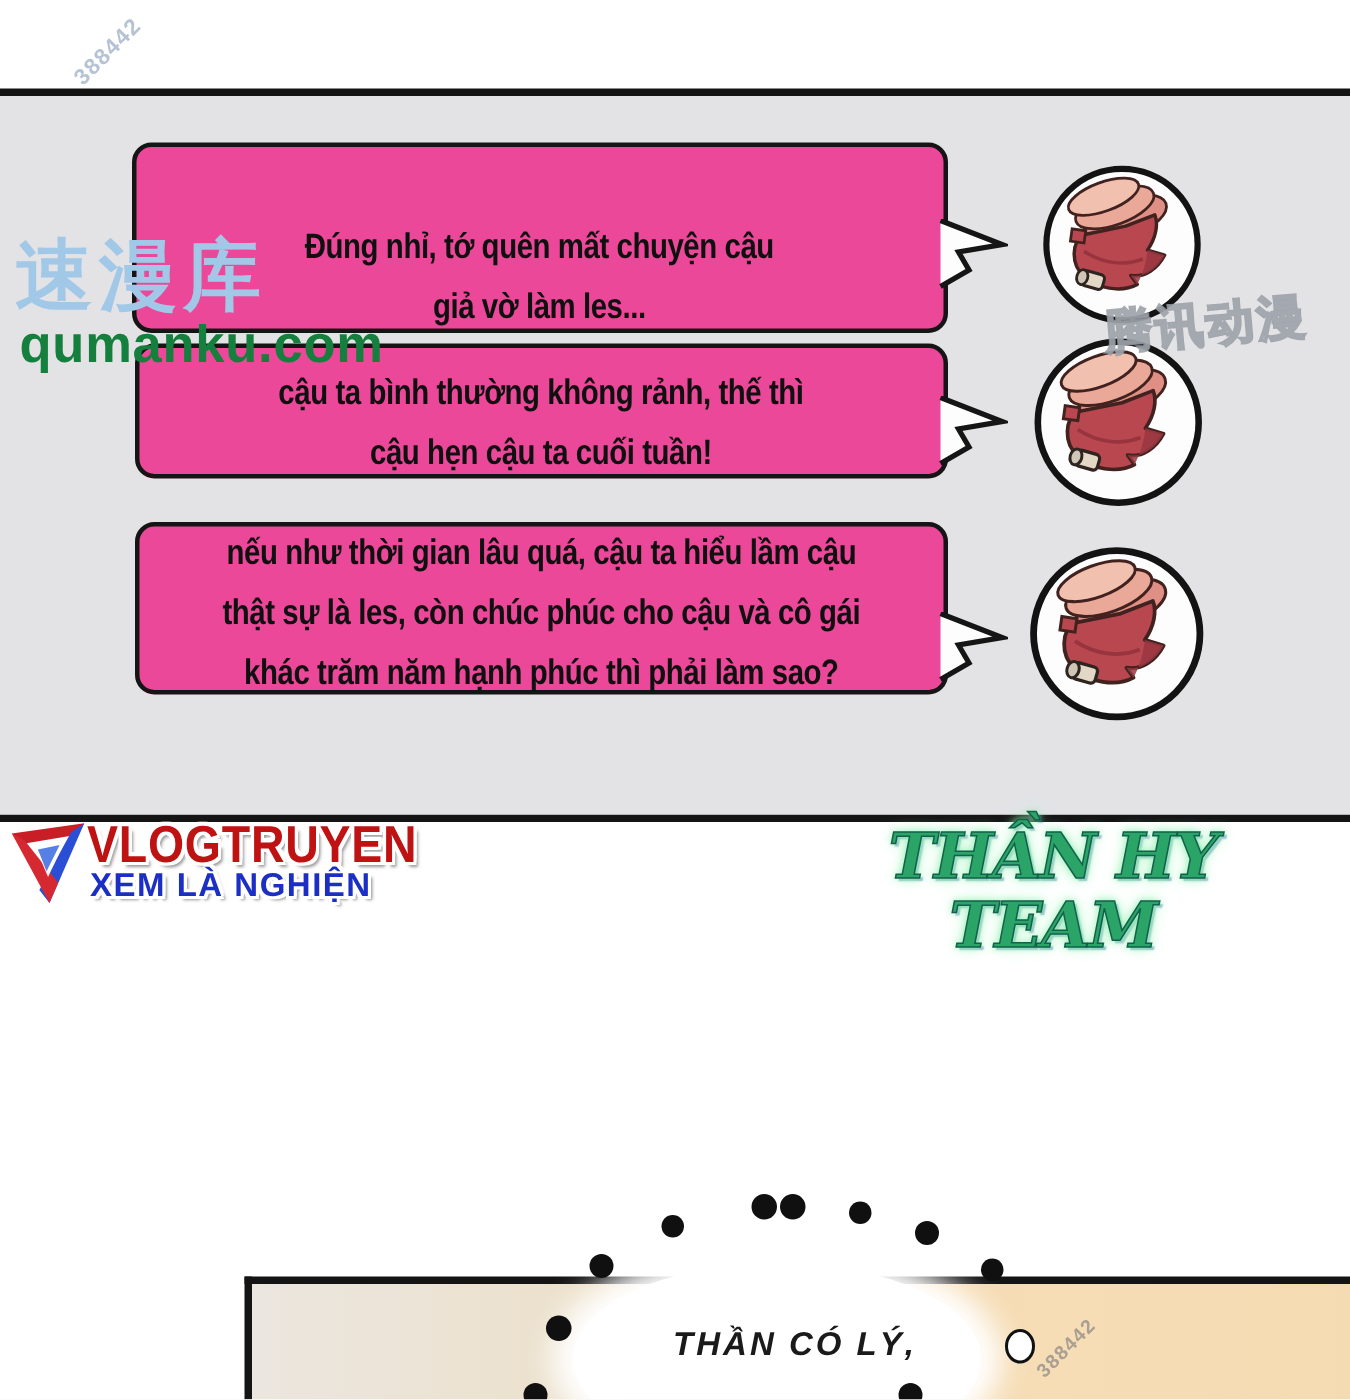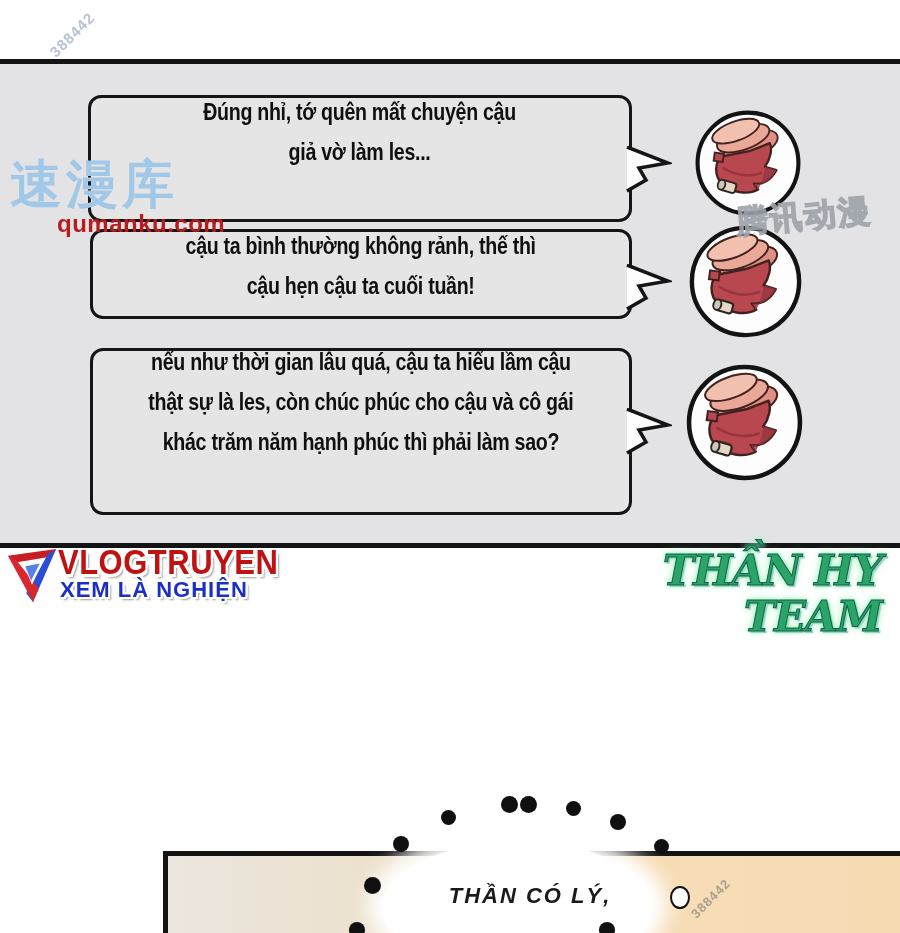--- a/index.html
+++ b/index.html
@@ -18,51 +18,51 @@
   
   .hline { position:absolute; left:0; width:900px; height:5px; background:#141414; }
   .hline.top    { top:59px; }
   .hline.bottom { top:543px; }
 
   
   .gray-panel { position:absolute; left:0; top:64px; width:900px; height:479px; background:#e3e3e6; }
 
   
   .bubble {
-    position:absolute; box-sizing:border-box; background:#e5e5e5;
+    position:absolute; box-sizing:border-box; background:#ec4899;
     border:3.5px solid #151515; border-radius:13px;
-    display:flex; align-items:flex-start; justify-content:center; text-align:center; z-index:2;
+    display:flex; align-items:flex-end; justify-content:center; text-align:center; z-index:2;
   }
   .bubble .txt {
     font-weight:bold; font-size:20px; line-height:34px; color:#101010;
     white-space:pre-line; letter-spacing:-0.3px; transform:scale(0.98,1.18);
   }
   .bubble-1 { left:88px; top:95px;  width:544px; height:127px; }
   .bubble-2 { left:90px; top:229px; width:542px; height:90px; }
-  .bubble-3 { left:90px; top:348px; width:542px; height:167px; }
+  .bubble-3 { left:90px; top:348px; width:542px; height:115px; }
 
   .tail { position:absolute; z-index:3; }
   .tail-1 { left:626px; top:146px; }
   .tail-2 { left:626px; top:264px; }
   .tail-3 { left:626px; top:408px; }
 
   
   .avatar-circle { position:absolute; z-index:1; }
   .avatar-1 { left:693px; top:108px; }
   .avatar-2 { left:687px; top:223px; }
   .avatar-3 { left:684px; top:362px; }
 
   
   .wm-cn {
     position:absolute; left:10px; top:158px; font-size:52px; font-weight:bold;
     color:#a2c8e8; letter-spacing:4px; z-index:5; line-height:1;
   }
   .wm-url {
-    position:absolute; left:13px; top:212px; font-size:24px; font-weight:bold;
-    color:#b91c1c; letter-spacing:0.5px; z-index:5; line-height:1;margin-left:44px;
+    position:absolute; left:13px; top:212px; font-size:35px; font-weight:bold;
+    color:#15803d; letter-spacing:0.5px; z-index:5; line-height:1;
   }
   .wm-tencent {
     position:absolute; left:736px; top:200px; font-size:32px; font-weight:bold;
     color:rgba(248,248,250,0.45); -webkit-text-stroke:1.5px rgba(150,156,165,0.85);
     transform:rotate(-5deg); letter-spacing:2px; z-index:5; line-height:1;
   }
 
   
   .vlog-icon { position:absolute; left:4px; top:544px; }
   .vlog-title {
@@ -73,21 +73,21 @@
                 3px 3px 2px rgba(70,70,70,0.55);
   }
   .vlog-tagline {
     position:absolute; left:60px; top:577px; font-size:22px; font-weight:900;
     color:#1c2fc4; letter-spacing:1px;
     text-shadow:-2px -2px 0 #fff, 2px -2px 0 #fff, -2px 2px 0 #fff, 2px 2px 0 #fff,
                 -2px 0 0 #fff, 2px 0 0 #fff, 0 -2px 0 #fff, 0 2px 0 #fff,
                 3px 3px 2px rgba(70,70,70,0.55);
   }
   .team-name {
-    position:absolute; left:522px; top:548px; width:360px; text-align:right;
+    position:absolute; left:522px; top:548px; width:360px; text-align:center;
     font-family:"DejaVu Serif", serif; font-style:italic; font-weight:bold;
     font-size:42px; color:#2ba467; letter-spacing:-1px; line-height:1.1;
     -webkit-text-stroke:1px #11614b;
     text-shadow:0 0 5px #90f0b2, 0 0 10px #a8f4c0, 2px 2px 1px rgba(13,95,143,0.45);
   }
 
   
   .bottom-panel {
     position:absolute; left:163px; top:851px; width:737px; height:82px;
     box-sizing:border-box; border-top:5px solid #141414; border-left:5px solid #141414;

